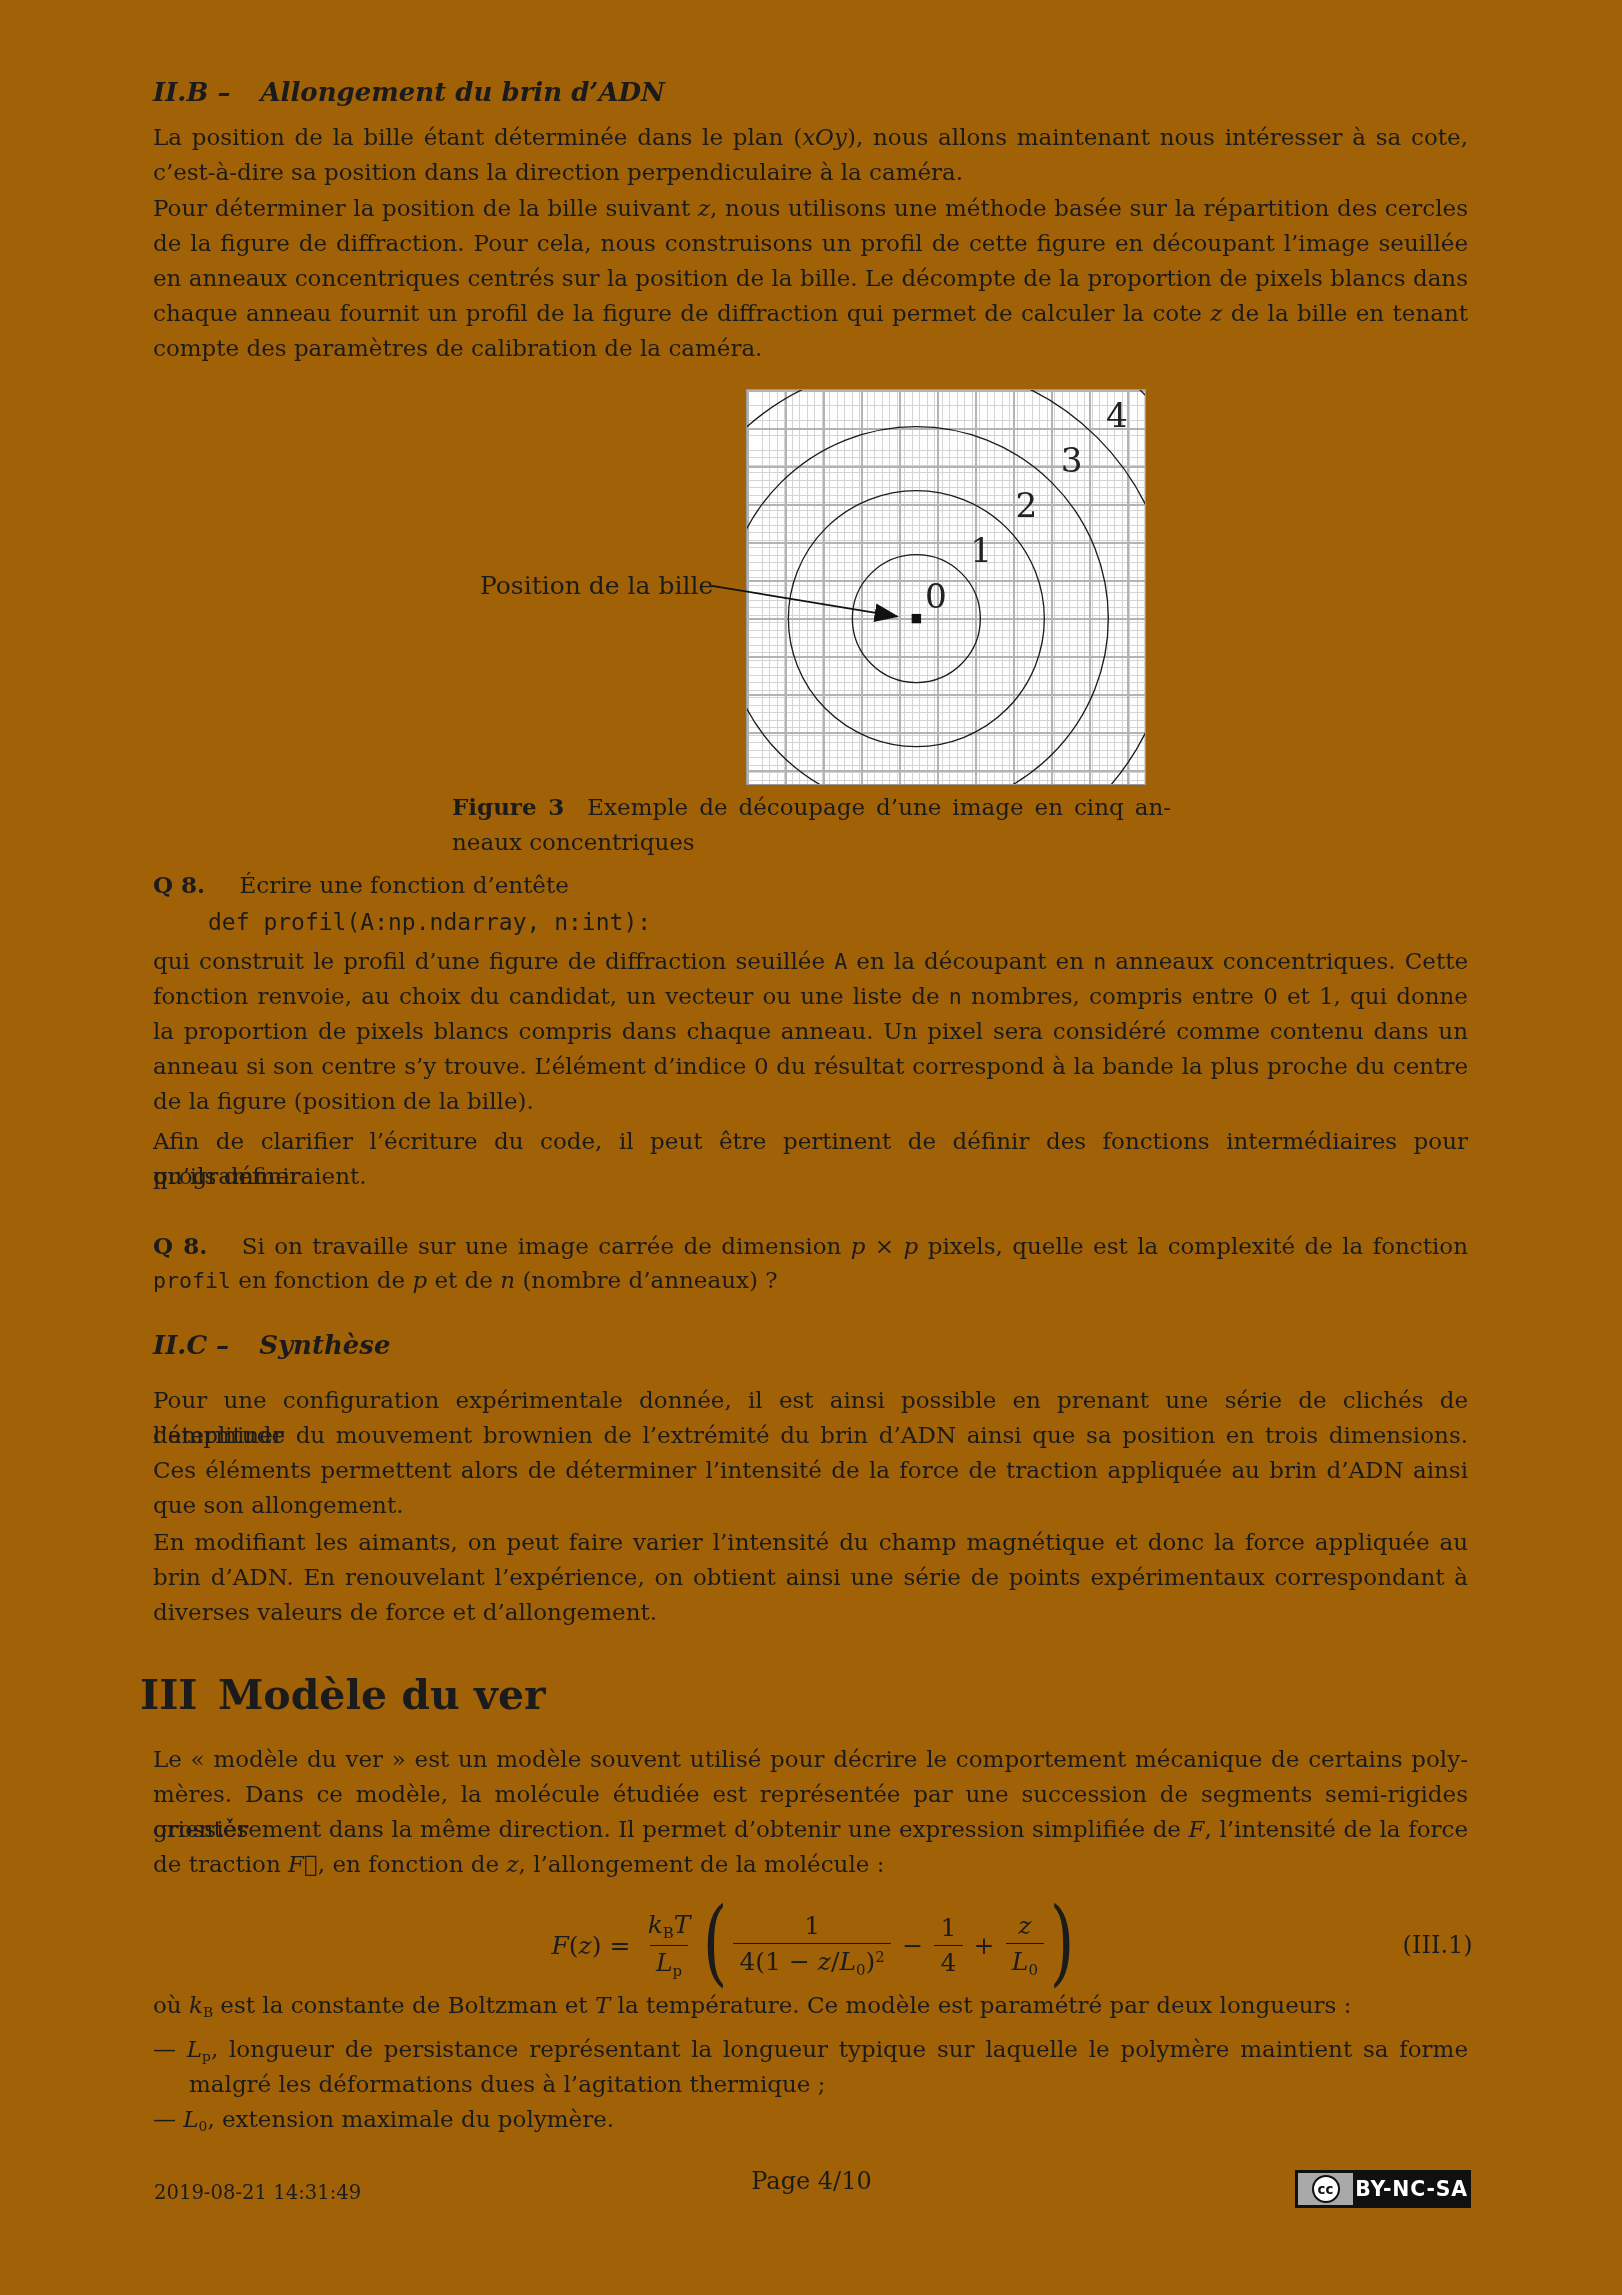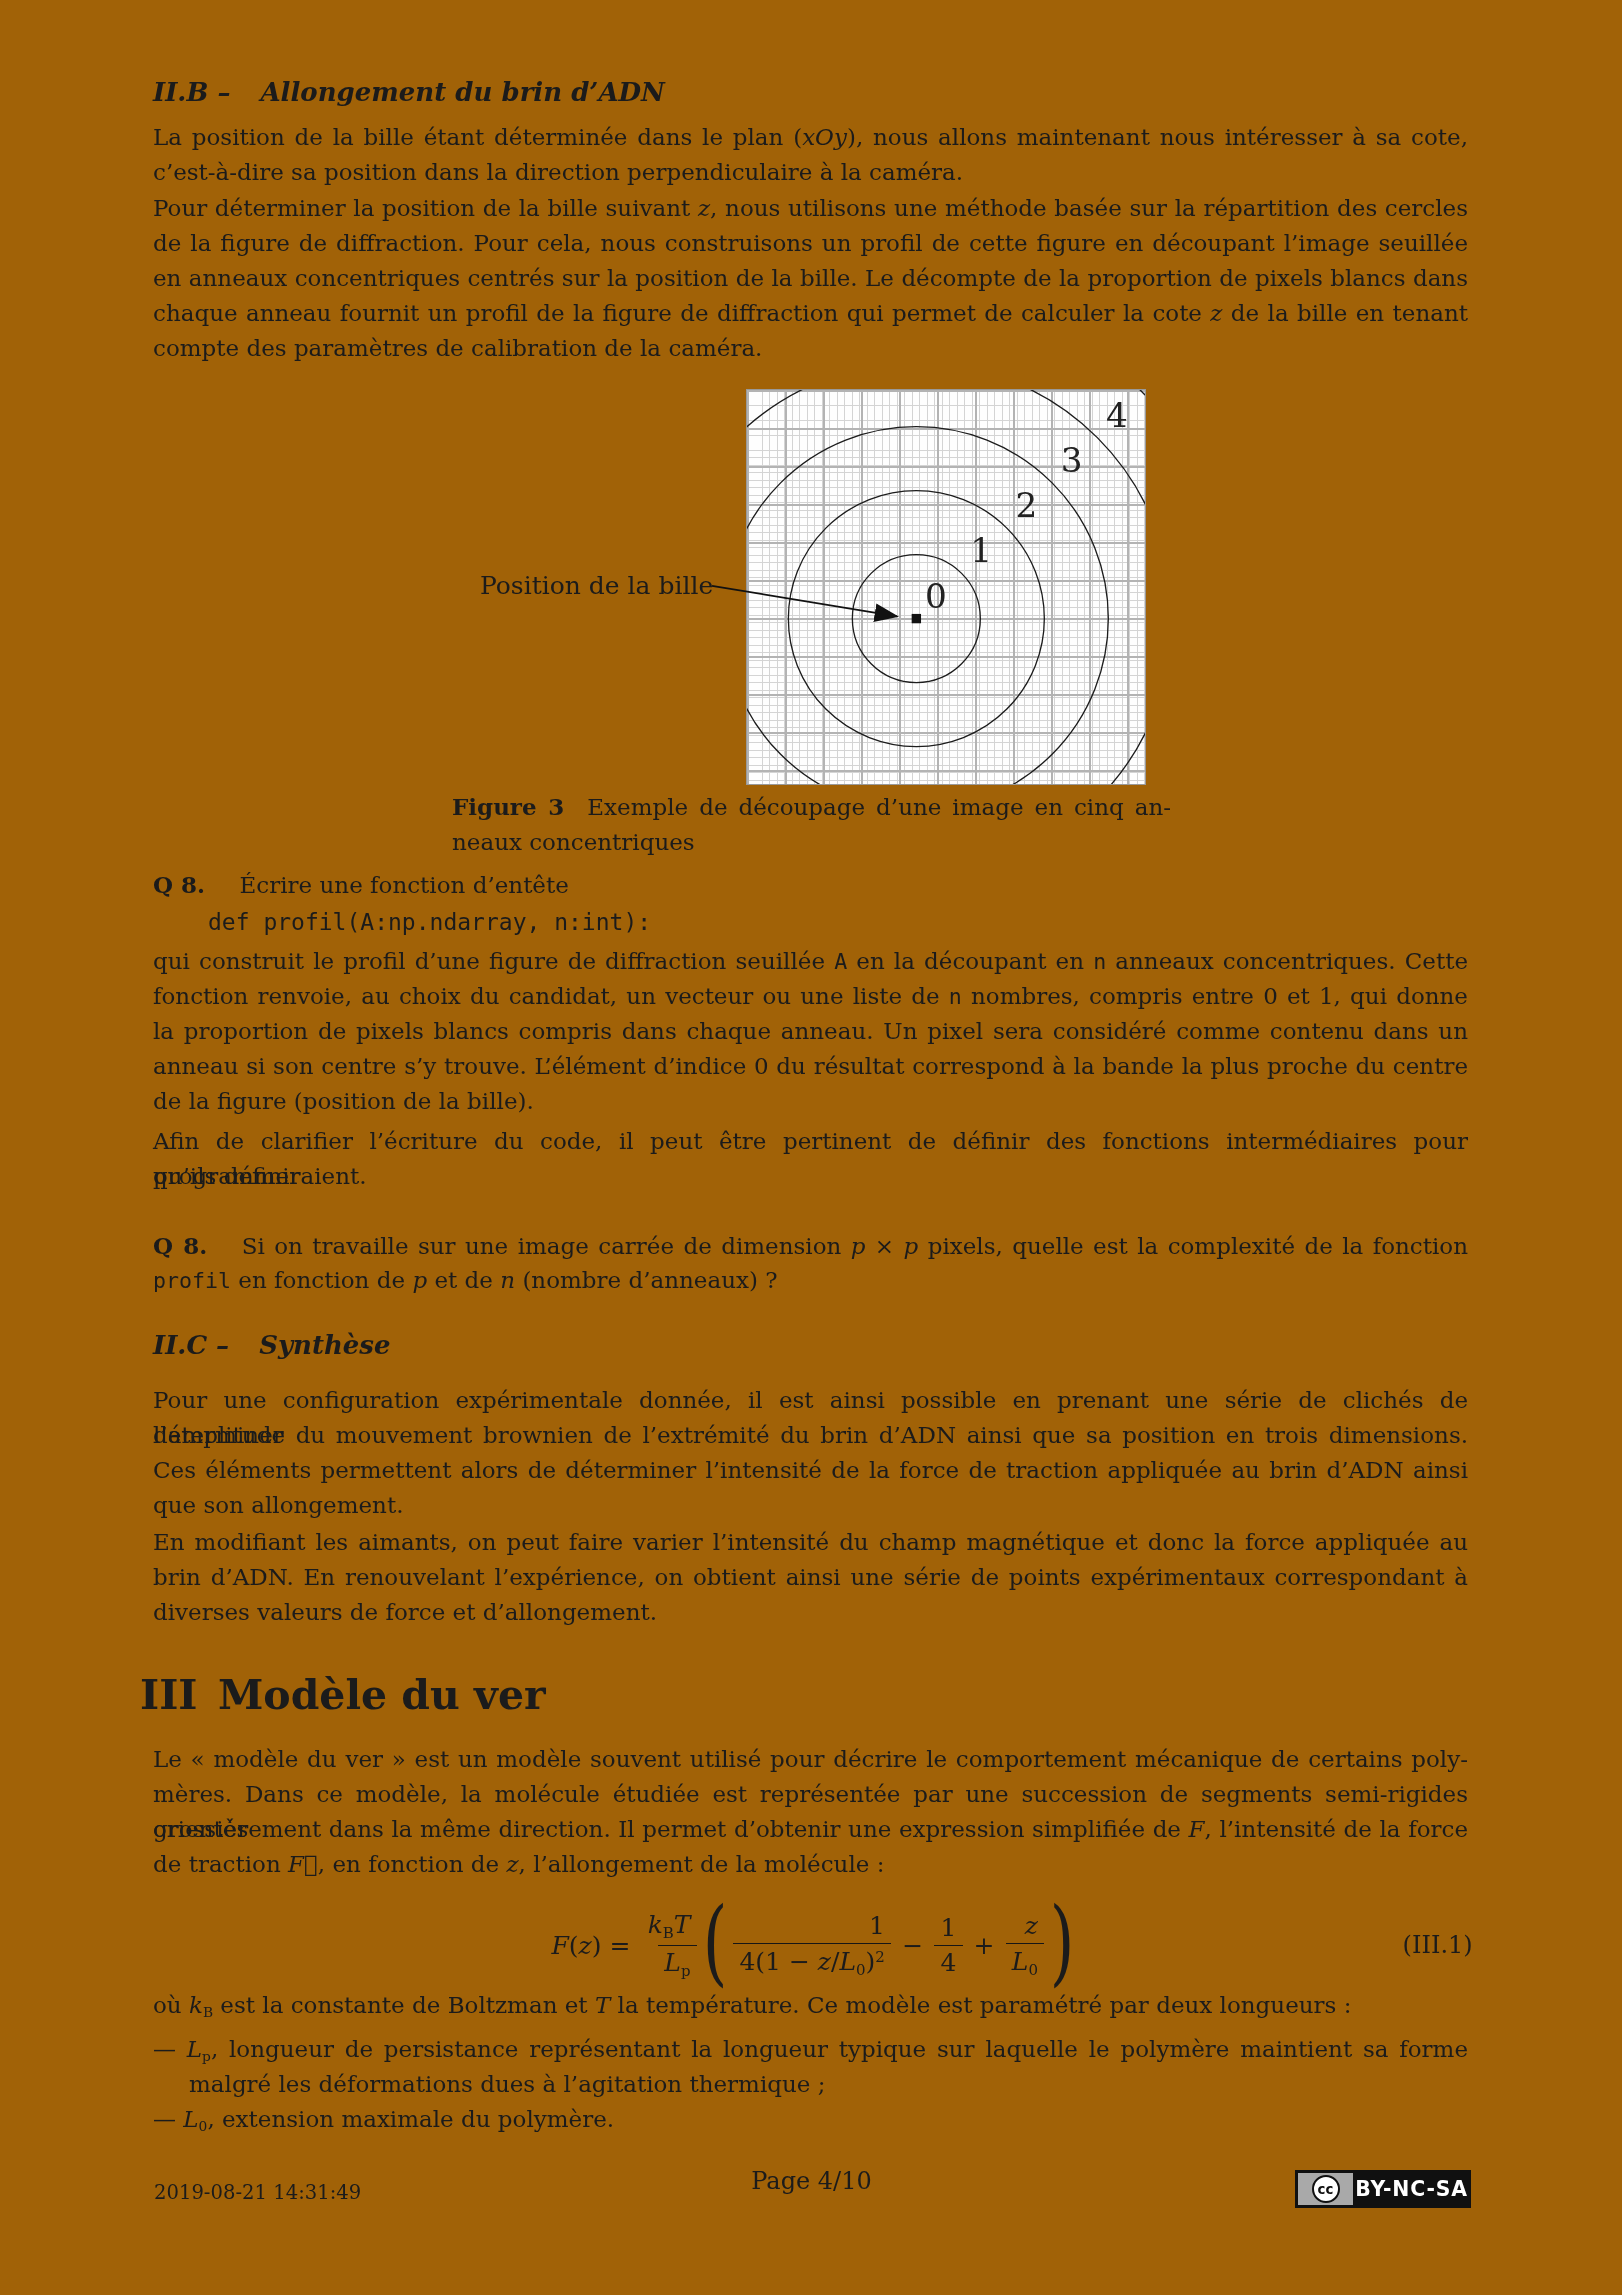--- a/index.html
+++ b/index.html
@@ -43,21 +43,21 @@
   .fig-label{ position:absolute; left:480px; top:571px; font-size:25px; }
   .arrow-svg{ position:absolute; left:471px; top:385px; width:675px; height:404px; pointer-events:none; }
   .caption  { position:absolute; left:452px; top:789px; width:719px; font-size:23px; line-height:35px; }
 
   
   .equation {
     position:absolute; left:153px; top:1888px; width:1315px; height:114px;
     display:flex; align-items:center; justify-content:center;
     font-size:25px; font-style:normal;
   }
-  .frac { display:inline-flex; flex-direction:column; align-items:flex-end; margin:0 6.3px; text-align:center; }
+  .frac { display:inline-flex; flex-direction:column; align-items:center; margin:0 6.3px; text-align:center; }
   .frac .num { padding:0 6.3px 3.1px; }
   .frac .den { border-top:1.7px solid #161616; padding:2.4px 6.3px 0; }
   .eq-op { margin:0 4.7px; }
   .bigp  { font-size:93px; line-height:1; transform:scaleX(0.68) translateY(-3.1px); margin:0 -6.3px; }
   .eq-tag{ position:absolute; right:-4.7px; top:50%; transform:translateY(-50%); font-size:24px; }
 
   
   .footer-ts  { position:absolute; left:154px; top:2181px; font-size:19.6px; }
   .footer-page{ position:absolute; left:0; width:100%; top:2167px; text-align:center; font-size:24px; }
   .badge {

